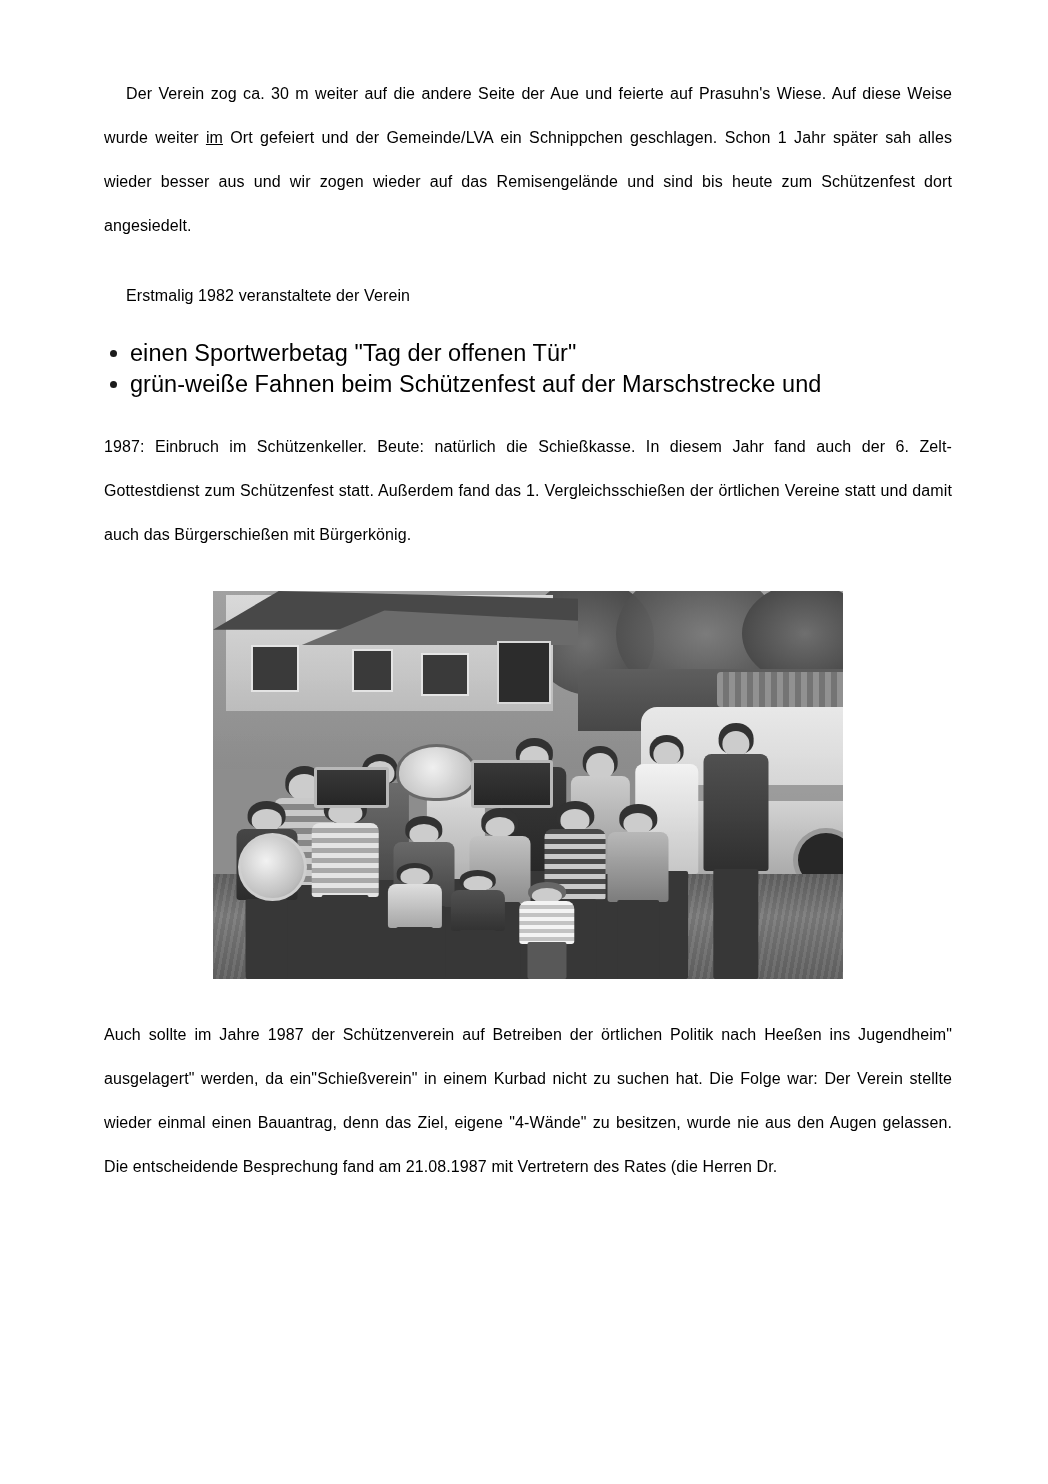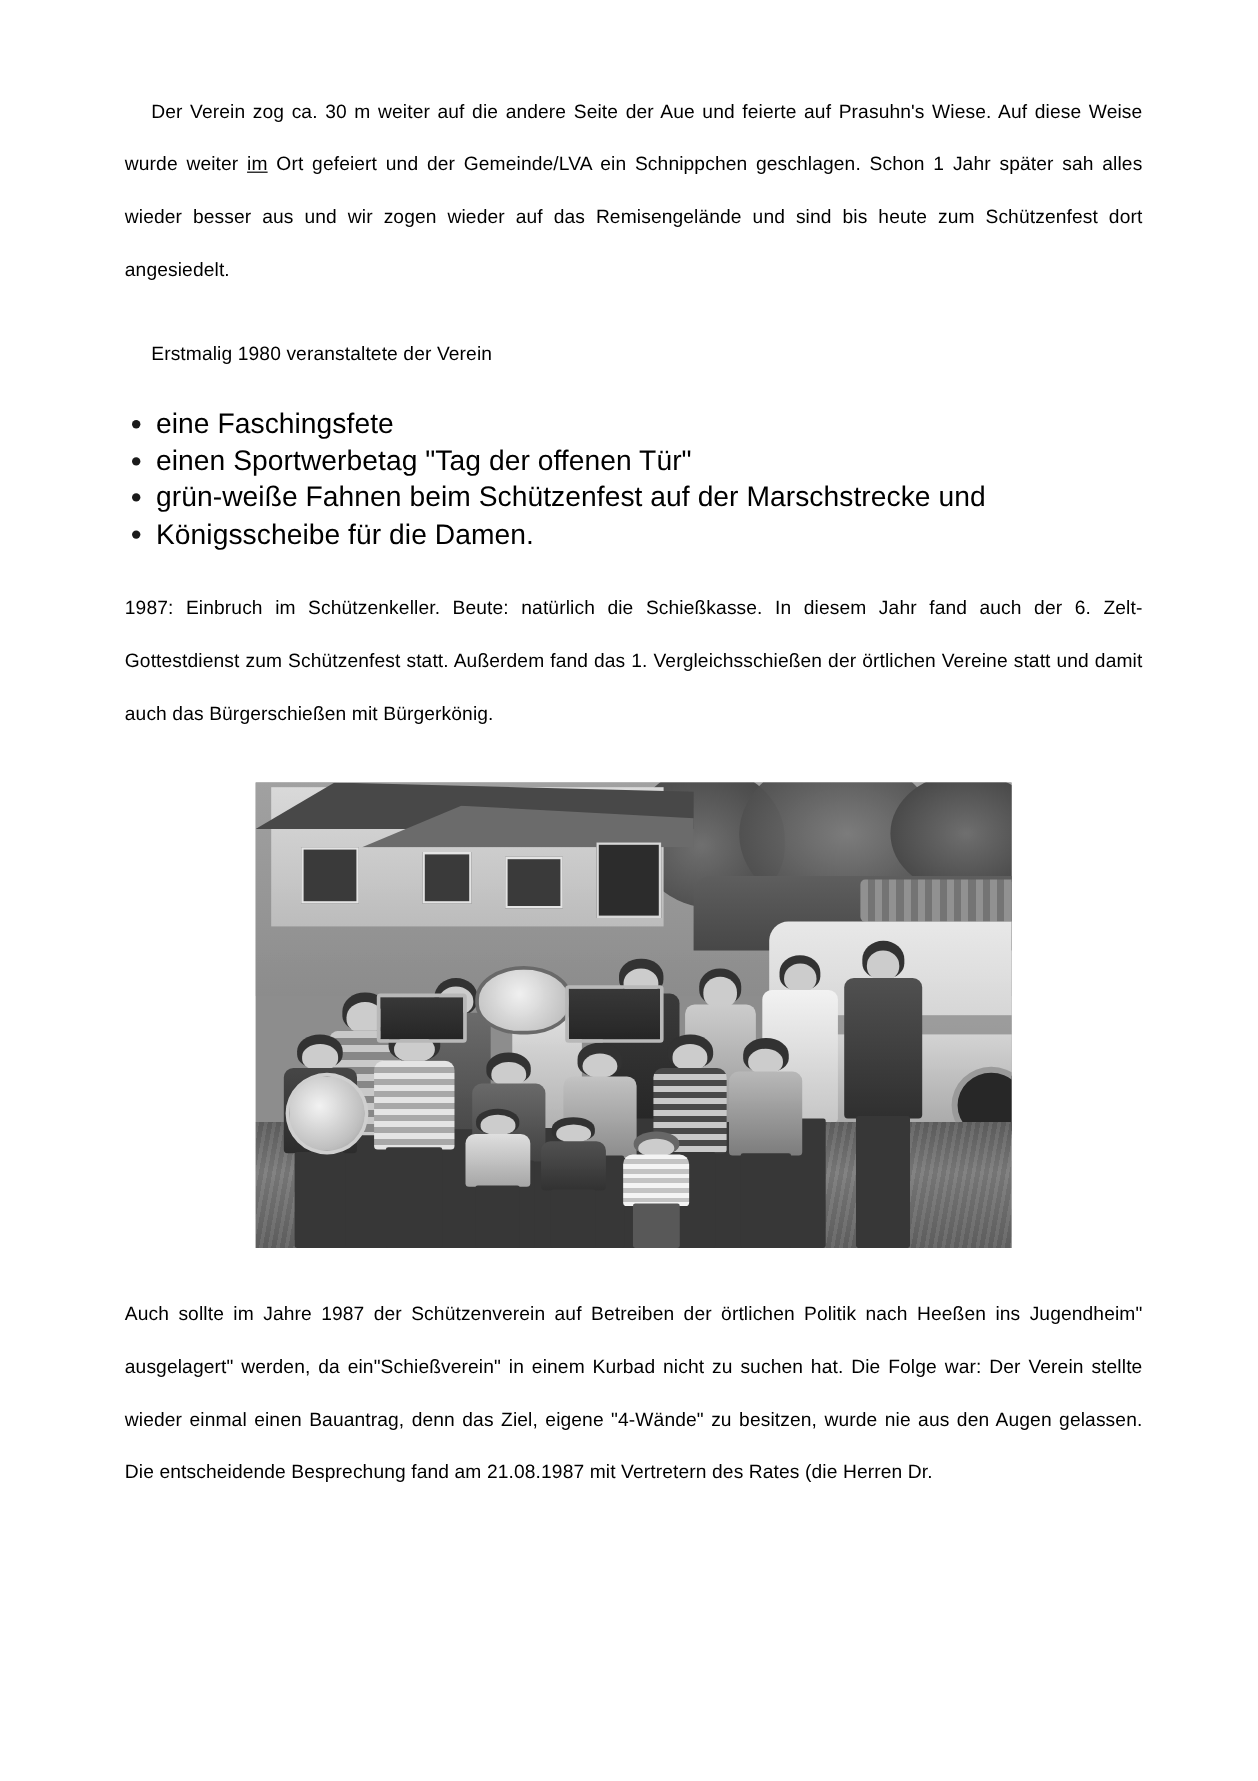--- a/index.html
+++ b/index.html
@@ -216,29 +216,27 @@
 </head>
 <body>
 
 <div class="page">
   <div class="content">
 
     <p class="para first-indent"><span>Der Verein zog ca. 30 m weiter auf die andere Seite der Aue und feierte auf Prasuhn's Wiese. Auf diese Weise wurde weiter </span><span class="underline-word">im</span><span> Ort gefeiert und der Gemeinde/LVA ein Schnippchen geschlagen. Schon 1 Jahr später sah alles wieder besser aus und wir zogen wieder auf das Remisengelände und sind bis heute zum Schützenfest dort angesiedelt.</span></p>
 
     <div class="spacer-md"></div>
 
-    <p class="para first-indent">Erstmalig 1980 veranstaltete der Verein</p>
+    <p class="para first-indent">Erstmalig 1982 veranstaltete der Verein</p>
 
     <div class="spacer-sm"></div>
 
     <ul class="bullets">
-      <li><span>eine Faschingsfete</span></li>
       <li><span>einen Sportwerbetag "Tag der offenen Tür"</span></li>
       <li><span>grün-weiße Fahnen beim Schützenfest auf der Marschstrecke und</span></li>
-      <li><span>Königsscheibe für die Damen.</span></li>
     </ul>
 
     <div class="spacer-md"></div>
 
     <p class="para">1987: Einbruch im Schützenkeller. Beute: natürlich die Schießkasse. In diesem Jahr  fand auch der 6. Zelt-Gottestdienst zum Schützenfest statt. Außerdem fand das 1. Vergleichsschießen der örtlichen Vereine statt und damit auch das Bürgerschießen mit Bürgerkönig.</p>
 
     <div class="spacer-lg"></div>
 
     <figure class="figure">
       <div class="photo-wrap">

